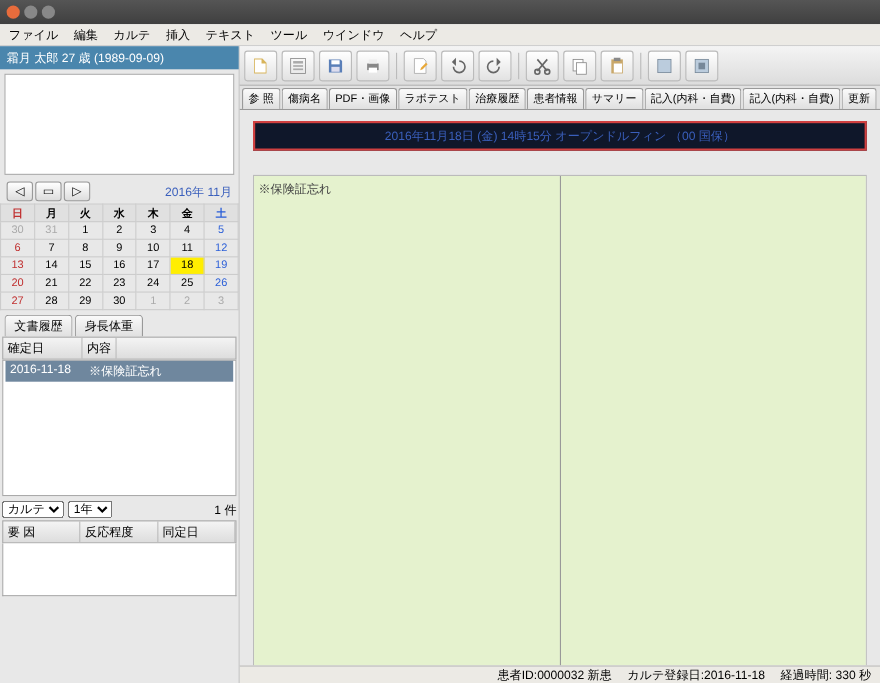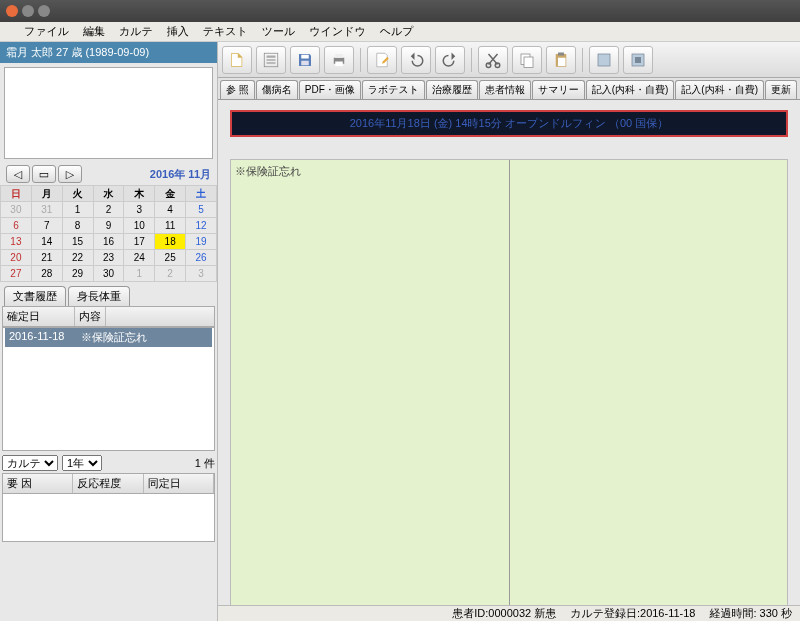--- a/index.html
+++ b/index.html
@@ -3,31 +3,31 @@
 <meta charset="utf-8">
 <style>
 * { box-sizing: border-box; margin: 0; padding: 0; }
 body { font-family: sans-serif; font-size: 11px; background: #f0f0f0; width: 800px; height: 621px; overflow: hidden; }
 .titlebar { background: linear-gradient(#555,#3f3f3f); height: 22px; display: flex; align-items: center; padding: 0 6px; color: #ddd; font-weight: bold; }
 .titlebar .btns { display: flex; gap: 4px; margin-right: 8px; }
 .tbtn { width: 12px; height: 12px; border-radius: 6px; }
 .tbtn.close { background: #e86c3c; }
 .tbtn.min { background: #888; }
 .tbtn.max { background: #888; }
-.menubar { background: #eceae5; height: 20px; display: flex; align-items: center; padding: 0 20px; gap: 6px; border-bottom: 1px solid #ccc; }
+.menubar { background: #eceae5; height: 20px; display: flex; align-items: center; padding: 0 4px; gap: 6px; border-bottom: 1px solid #ccc; }
 .menubar span { padding: 2px 4px; cursor: default; }
 .main { display: flex; height: 579px; }
 .left { width: 232px; background: #e8e8e8; border-right: 1px solid #bbb; display: flex; flex-direction: column; }
 .right { flex: 1; display: flex; flex-direction: column; background: #e8e8e8; }
 .patient-banner { background: #4a86ad; color: #fff; padding: 3px 6px; font-size: 11px; }
 .preview { background: #fff; border: 1px solid #aaa; margin: 4px; height: 92px; }
 .cal-nav { display: flex; align-items: center; justify-content: space-between; padding: 2px 6px; }
 .cal-nav .navbtns { display: flex; gap: 2px; }
 .navbtn { width: 24px; height: 18px; border: 1px solid #999; background: linear-gradient(#fff,#ddd); border-radius: 3px; text-align: center; line-height: 16px; }
-.cal-month { color: #3a5fbc; font-weight: bold; }
+.cal-month { color: #3a5fbc; font-weight: normal; }
 table.cal { width: 100%; border-collapse: collapse; table-layout: fixed; }
 table.cal th, table.cal td { border: 1px solid #ccc; text-align: center; height: 16px; font-size: 10px; }
 table.cal th { background: #e0e0e0; }
 .sun { color: #c03030; }
 .sat { color: #2b5fd8; }
 .today { background: #ffee00; }
 .prevm { color: #aaa; }
 .tabs { display: flex; margin: 4px 4px 0; }
 .tab { border: 1px solid #999; border-bottom: none; background: linear-gradient(#fafafa,#e0e0e0); padding: 2px 8px; border-radius: 4px 4px 0 0; margin-right: 2px; font-size: 11px; }
 .listhdr { display: flex; background: linear-gradient(#f4f4f4,#ddd); border: 1px solid #aaa; margin: 0 2px; font-size: 11px; }

